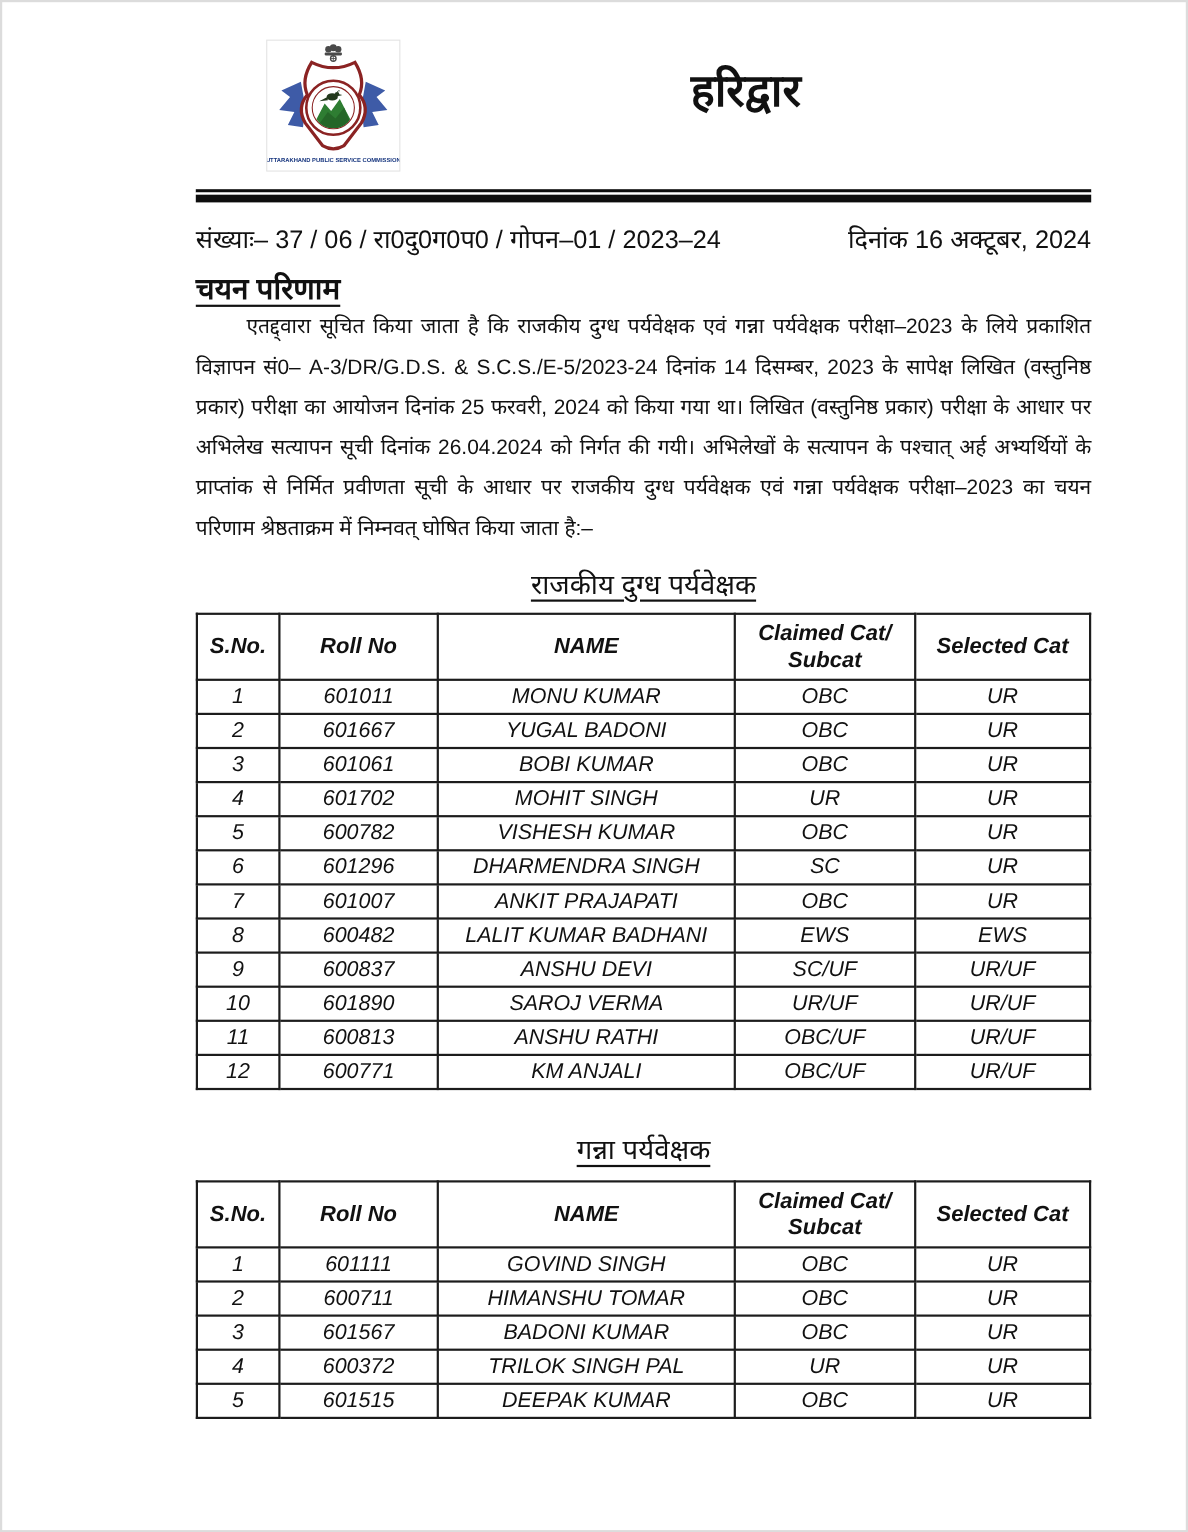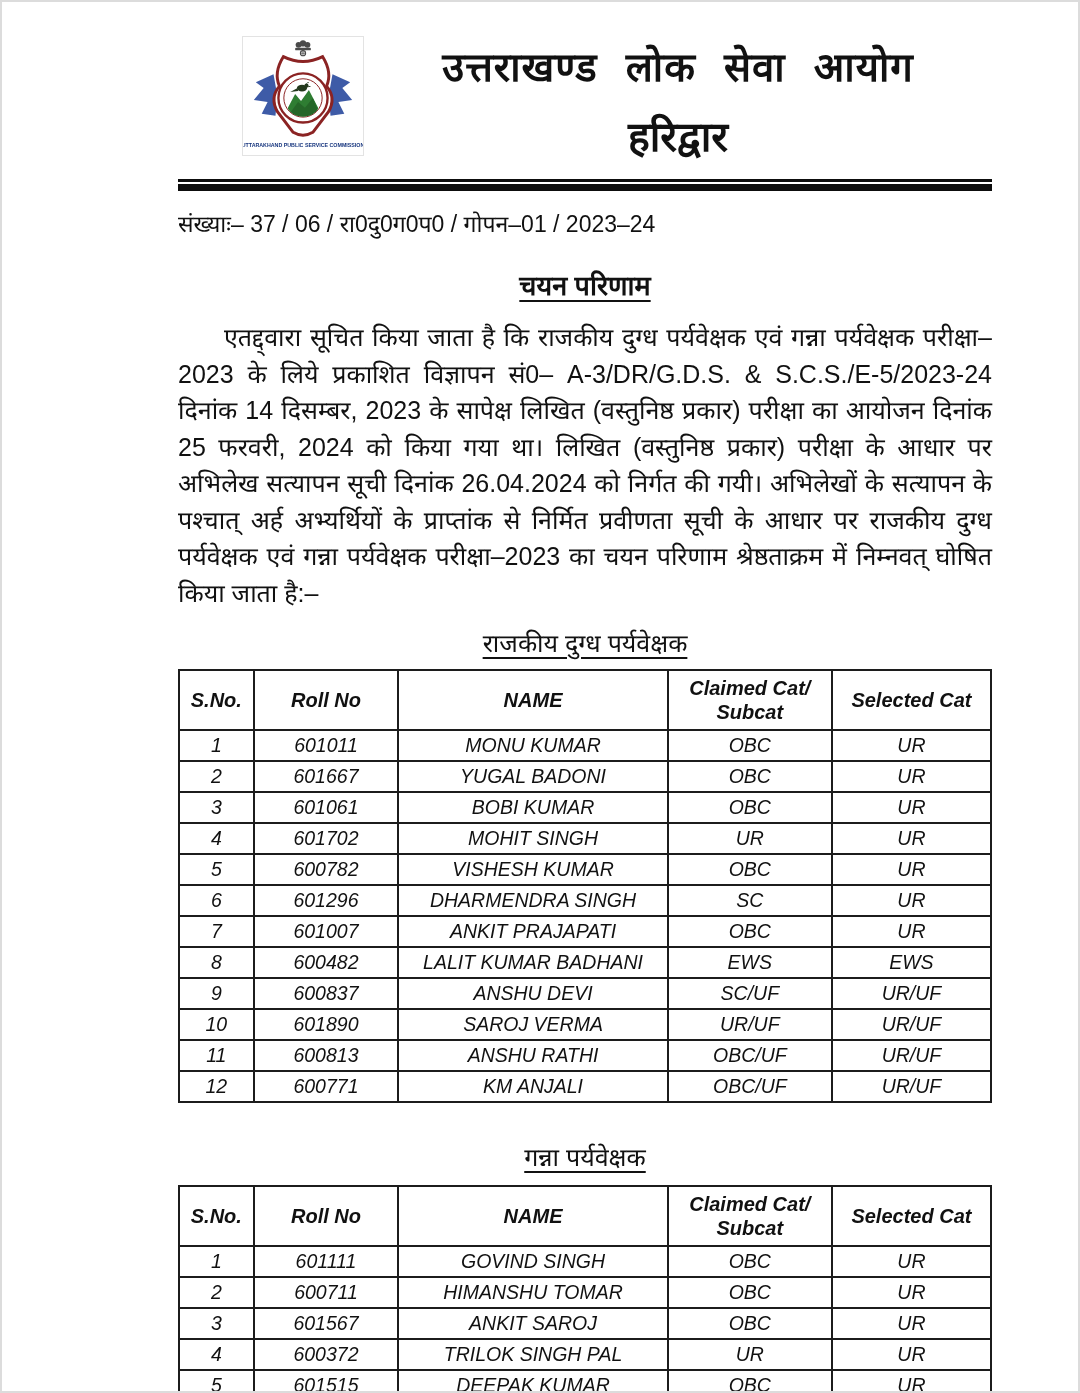--- a/index.html
+++ b/index.html
@@ -23,25 +23,25 @@
   
   .rules{margin-top:16px;}
   .rule-thin{height:3px;background:#0d0d0d;}
   .rule-gap{height:2px;background:#fff;}
   .rule-thick{height:7px;background:#0d0d0d;}
 
   
   .ref-row{display:flex;justify-content:space-between;align-items:baseline;
            margin-top:16px;font-weight:normal;font-size:23px;}
 
-  .result-heading{text-align:center;margin-top:27px;}
+  .result-heading{margin-top:11px;}
   .result-heading span{font-size:27px;font-weight:bold;text-decoration:underline;
                        text-underline-offset:5px;}
 
-  .para{margin-top:16px;font-size:25px;line-height:36.5px;text-align:justify;
+  .para{margin-top:0;font-size:19px;line-height:36.5px;text-align:justify;
         text-indent:46px;}
 
   .table-title{text-align:center;margin-top:14px;}
   .table-title span{font-size:25px;font-weight:normal;text-decoration:underline;
                     text-underline-offset:5px;}
 
   table{border-collapse:collapse;width:100%;margin-top:10px;table-layout:fixed;font-style:italic;}
   th,td{border:2px solid #1c1c1c;text-align:center;vertical-align:middle;
         overflow:hidden;}
   th{font-size:20px;font-weight:bold;padding:5px 4px;line-height:24px;}
@@ -92,33 +92,33 @@
               <circle cx="63.5" cy="49.5" r="2.1"></circle>
               <path d="M65.4 49.5 l3 0.8 -3 0.8 Z"></path>
               <path d="M63.5 47.6 q1.2 -2 2.4 -1.2" stroke="#22381c" stroke-width="0.8" fill="none"></path>
             </g>
           </g>
 
           <text x="60" y="112" text-anchor="middle" font-size="5.4" fill="#16357e" font-family="Liberation Sans, DejaVu Sans, sans-serif" font-weight="bold">UTTARAKHAND PUBLIC SERVICE COMMISSION</text>
         </svg>
       </div>
       <div class="titles">
-        <div class="org-name">उत्तराखण्ड लोक सेवा आयोग</div>
         <div class="org-city">हरिद्वार</div>
       </div>
     </div>
 
     <div class="rules">
       <div class="rule-thin"></div>
       <div class="rule-gap"></div>
       <div class="rule-thick"></div>
     </div>
 
     <div class="ref-row">
       <span>संख्याः–  37 / 06 / रा0दु0ग0प0 / गोपन–01 / 2023–24</span>
+      <span>दिनांक 16 अक्टूबर, 2024</span>
     </div>
 
     <div class="result-heading">
       <span>चयन परिणाम</span>
     </div>
 
     <div class="para">एतद्द्वारा सूचित किया जाता है कि राजकीय दुग्ध पर्यवेक्षक एवं गन्ना पर्यवेक्षक परीक्षा–2023 के लिये प्रकाशित विज्ञापन सं0–  A-3/DR/G.D.S. &amp; S.C.S./E-5/2023-24 दिनांक 14 दिसम्बर, 2023 के सापेक्ष लिखित (वस्तुनिष्ठ प्रकार) परीक्षा का आयोजन दिनांक 25 फरवरी, 2024 को किया गया था।  लिखित (वस्तुनिष्ठ प्रकार) परीक्षा के आधार पर अभिलेख सत्यापन सूची दिनांक 26.04.2024 को निर्गत की गयी। अभिलेखों के सत्यापन के पश्चात् अर्ह अभ्यर्थियों के प्राप्तांक से निर्मित प्रवीणता सूची के आधार पर राजकीय दुग्ध पर्यवेक्षक एवं गन्ना पर्यवेक्षक परीक्षा–2023 का चयन परिणाम श्रेष्ठताक्रम में निम्नवत् घोषित किया जाता है:–</div>
 
     <div class="table-title">
       <span>राजकीय दुग्ध पर्यवेक्षक</span>
@@ -263,21 +263,21 @@
           <tr>
             <td>2</td>
             <td>600711</td>
             <td>HIMANSHU TOMAR</td>
             <td>OBC</td>
             <td>UR</td>
           </tr>
           <tr>
             <td>3</td>
             <td>601567</td>
-            <td>ANKIT SAROJ</td>
+            <td>BADONI KUMAR</td>
             <td>OBC</td>
             <td>UR</td>
           </tr>
           <tr>
             <td>4</td>
             <td>600372</td>
             <td>TRILOK SINGH PAL</td>
             <td>UR</td>
             <td>UR</td>
           </tr>

